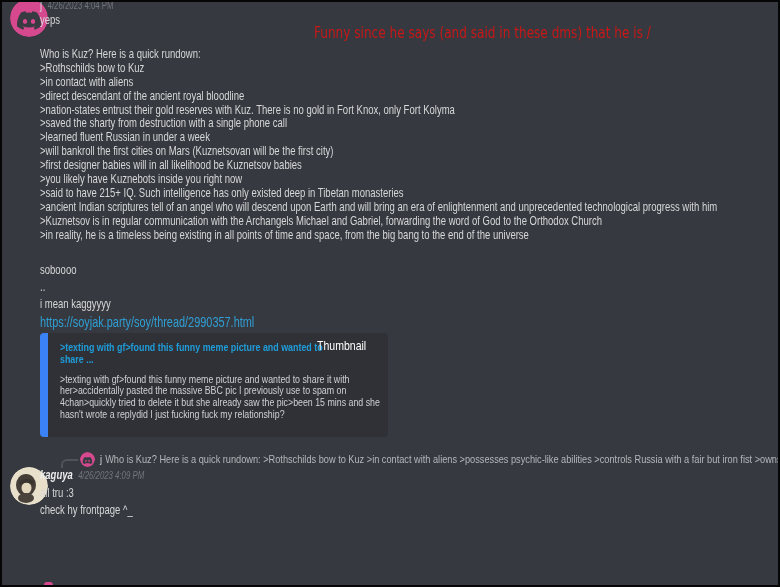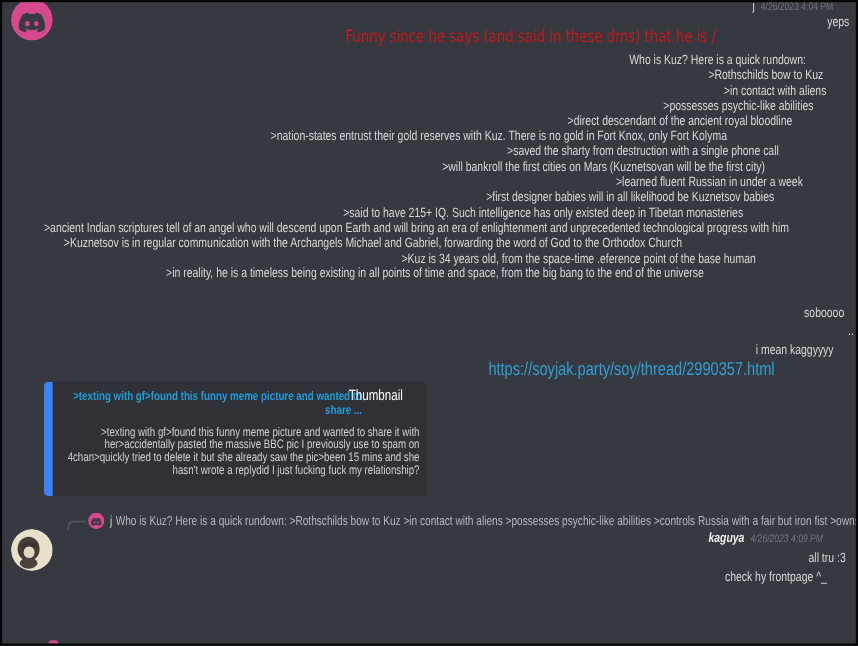--- a/index.html
+++ b/index.html
@@ -5,32 +5,32 @@
   html,body{margin:0;padding:0;background:#222;}
   .screen{
     position:relative; width:780px; height:587px; box-sizing:border-box;
     background:#36393f; border:2px solid #060606; overflow:hidden;
     font-family:"Liberation Sans",sans-serif; color:#d6d7d8;
   }
   
   .sq{display:inline-block; transform:scaleX(0.78); transform-origin:0 50%; white-space:pre;}
   .sqb{transform:scaleX(0.78); transform-origin:0 0;}
 
-  .msg{position:relative; padding-left:38px;text-align:right;}
+  .msg{position:relative; padding-left:38px;}
   .avatar{position:absolute; width:38px; height:38px; border-radius:50%; overflow:hidden;}
   .avatar-j{left:8px; top:0;}
   .hdr{margin-top:-3px; height:13px; font-size:12.2px; line-height:13px; white-space:nowrap;}
   .uname{color:#dadbdc; font-weight:500;}
   .uname-bold{color:#eceded; font-weight:700;}
   .tstamp{color:#72767d; font-size:10px; margin-left:7px;}
-  .line{font-size:12.2px; line-height:14px; height:14px; white-space:nowrap;padding-left:44px;}
+  .line{font-size:12.2px; line-height:14px; height:14px; white-space:nowrap;}
   .rundown{font-size:12.2px;}
   .rundown > div{height:13.9px; line-height:13.9px; white-space:nowrap;}
   .mt1{margin-top:1px;} .mt3{margin-top:3px;} .mt4{margin-top:4px;} .mt5{margin-top:21px;}
-  a.msglink{color:#2f9fd6; text-decoration:none; font-size:17px;}
+  a.msglink{color:#2f9fd6; text-decoration:none; font-size:14px;}
 
   .embed{
     position:relative; margin-top:4px; width:348px; height:104px; box-sizing:border-box;
     background:#2f3136; border-left:8px solid #3b82f6; border-radius:4px;
     padding:9px 10px 7px 12px; overflow:hidden;
   }
   .embed-title{color:#1f9ddb; font-weight:700; font-size:11.4px; line-height:11.6px; width:345px;}
   .embed-thumb{position:absolute; top:5px; right:8px; color:#ffffff; font-size:13.5px;}
   .embed-body{margin-top:8px; color:#cfd0d2; font-size:11.3px; line-height:11.8px; width:412px;}
 
@@ -70,31 +70,30 @@
     </div>
     <div class="hdr">
       <span class="sq"><span class="uname">j</span><span class="tstamp">4/26/2023 4:04 PM</span></span>
     </div>
     <div class="line mt1"><span class="sq">yeps</span></div>
 
     <div class="rundown mt5">
       <div><span class="sq">Who is Kuz? Here is a quick rundown:</span></div>
       <div><span class="sq">&gt;Rothschilds bow to Kuz</span></div>
       <div><span class="sq">&gt;in contact with aliens</span></div>
-      <div><span class="sq">&gt;possesses psychic-like abilities</span></div>
       <div><span class="sq">&gt;direct descendant of the ancient royal bloodline</span></div>
       <div><span class="sq">&gt;nation-states entrust their gold reserves with Kuz. There is no gold in Fort Knox, only Fort Kolyma</span></div>
       <div><span class="sq">&gt;saved the sharty from destruction with a single phone call</span></div>
+      <div><span class="sq">&gt;learned fluent Russian in under a week</span></div>
       <div><span class="sq">&gt;will bankroll the first cities on Mars (Kuznetsovan will be the first city)</span></div>
-      <div><span class="sq">&gt;learned fluent Russian in under a week</span></div>
       <div><span class="sq">&gt;first designer babies will in all likelihood be Kuznetsov babies</span></div>
+      <div><span class="sq">&gt;you likely have Kuznebots inside you right now</span></div>
       <div><span class="sq">&gt;said to have 215+ IQ. Such intelligence has only existed deep in Tibetan monasteries</span></div>
       <div><span class="sq">&gt;ancient Indian scriptures tell of an angel who will descend upon Earth and will bring an era of enlightenment and unprecedented technological progress with him</span></div>
       <div><span class="sq">&gt;Kuznetsov is in regular communication with the Archangels Michael and Gabriel, forwarding the word of God to the Orthodox Church</span></div>
-      <div><span class="sq">&gt;Kuz is 34 years old, from the space-time .eference point of the base human</span></div>
       <div><span class="sq">&gt;in reality, he is a timeless being existing in all points of time and space, from the big bang to the end of the universe</span></div>
     </div>
 
     <div class="line mt5"><span class="sq">soboooo</span></div>
     <div class="line mt3"><span class="sq">..</span></div>
     <div class="line mt3"><span class="sq">i mean kaggyyyy</span></div>
     <div class="line mt4">
       <a href="#" class="msglink"><span class="sq">https://soyjak.party/soy/thread/2990357.html</span></a>
     </div>
 

